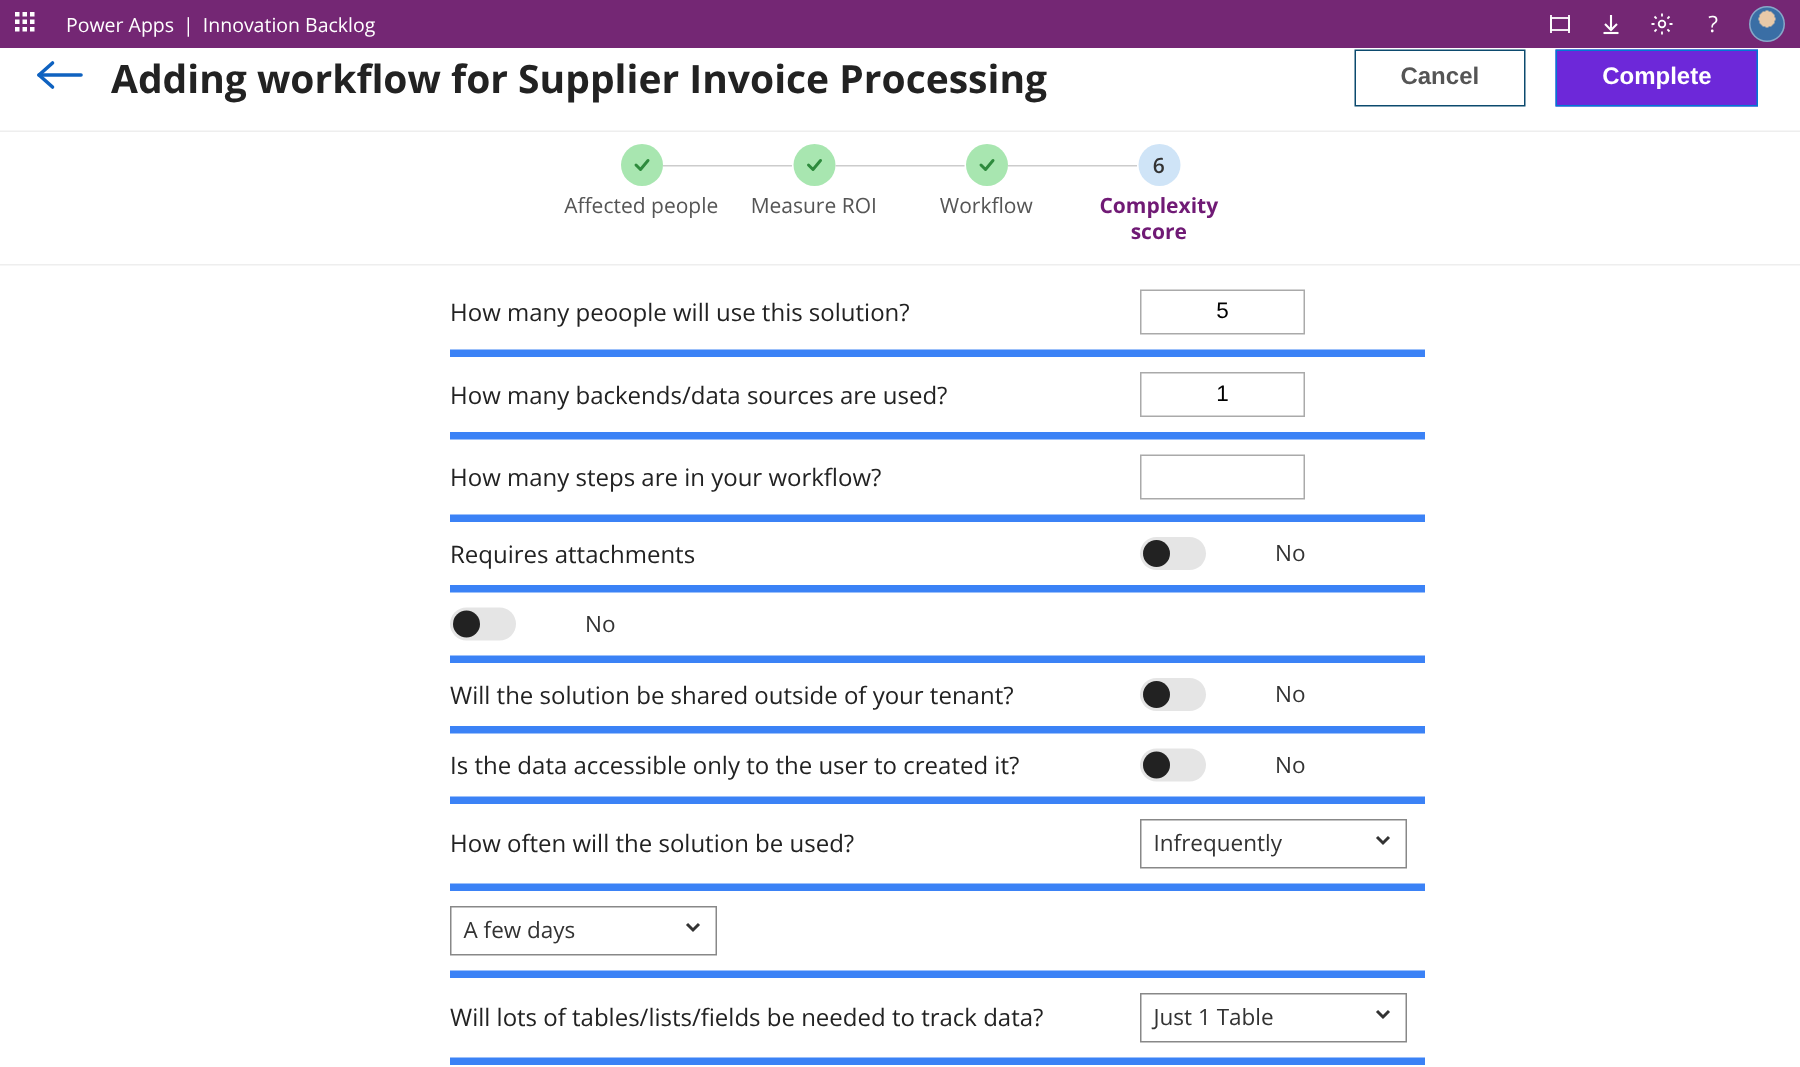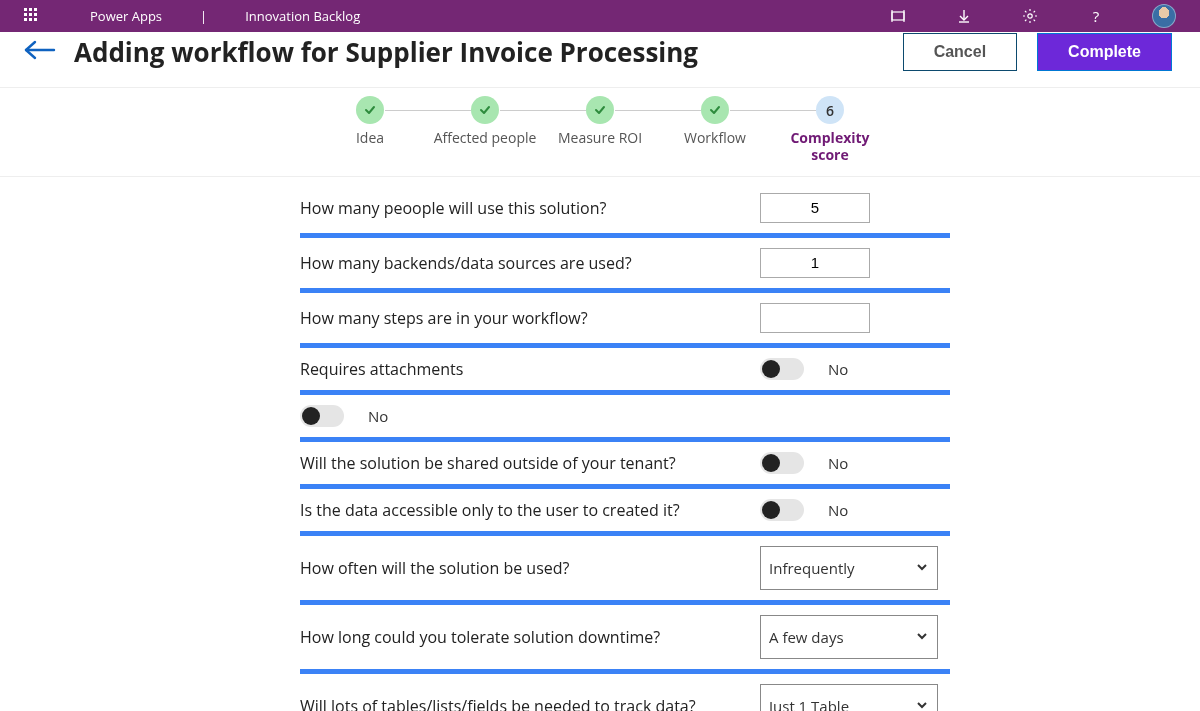--- a/index.html
+++ b/index.html
@@ -11,23 +11,22 @@
     overflow: hidden;
     color: #333;
   }
   
   .app-header {
     height: 32px;
     background: #742774;
     color: #fff;
     display: flex;
     align-items: center;
-    padding: 0 24px;
+    padding: 0 10px;
     font-size: 13px;
-    gap: 32px;
   }
   .app-header .waffle {
     width: 16px; height: 16px;
     display: inline-grid;
     grid-template-columns: repeat(3, 3px);
     grid-template-rows: repeat(3, 3px);
     gap: 2px;
     margin-right: 18px;
   }
   .app-header .waffle span { background: #fff; }
@@ -153,24 +152,24 @@
     margin-right: 24px;
     cursor: pointer;
   }
   .toggle .knob {
     position: absolute;
     width: 18px; height: 18px;
     border-radius: 50%;
     background: #222;
     top: 2px; left: 2px;
   }
-  .toggle-label { font-size: 15px; color: #333; }
+  .toggle-label { font-size: 15px; color: #333; margin-left: 22px; }
   
   .select {
-    width: 178px; height: 44px;
+    width: 178px; height: 33px;
     border: 1px solid #888;
     display: flex;
     align-items: center;
     padding: 0 8px;
     font-size: 15px;
     color: #333;
     justify-content: space-between;
     cursor: pointer;
     background:#fff;
   }
@@ -228,61 +227,50 @@
     </svg>
   </div>
   <div class="page-title">Adding workflow for Supplier Invoice Processing</div>
   <button class="btn">Cancel</button>
   <button class="btn primary">Complete</button>
 </div>
 
 <div class="stepper-wrap">
 <div class="stepper">
   <div class="step">
-
+    <div class="connector"></div>
     <div class="circle">
           <span class="checkmark">
       <svg width="14" height="14" viewBox="0 0 14 14" fill="none" stroke="#2e8b3d" stroke-width="2" stroke-linecap="round" stroke-linejoin="round">
               <polyline points="3,7 6,10 11,4"></polyline>
             </svg>
     </span>
         </div>
-    <div class="label">Idea</div>
+    <div class="label">Affected people</div>
   </div>
   <div class="step">
     <div class="connector"></div>
     <div class="circle">
           <span class="checkmark">
       <svg width="14" height="14" viewBox="0 0 14 14" fill="none" stroke="#2e8b3d" stroke-width="2" stroke-linecap="round" stroke-linejoin="round">
               <polyline points="3,7 6,10 11,4"></polyline>
             </svg>
     </span>
         </div>
-    <div class="label">Affected people</div>
+    <div class="label">Measure ROI</div>
   </div>
   <div class="step">
     <div class="connector"></div>
     <div class="circle">
           <span class="checkmark">
       <svg width="14" height="14" viewBox="0 0 14 14" fill="none" stroke="#2e8b3d" stroke-width="2" stroke-linecap="round" stroke-linejoin="round">
               <polyline points="3,7 6,10 11,4"></polyline>
             </svg>
     </span>
         </div>
-    <div class="label">Measure ROI</div>
-  </div>
-  <div class="step">
-    <div class="connector"></div>
-    <div class="circle">
-          <span class="checkmark">
-      <svg width="14" height="14" viewBox="0 0 14 14" fill="none" stroke="#2e8b3d" stroke-width="2" stroke-linecap="round" stroke-linejoin="round">
-              <polyline points="3,7 6,10 11,4"></polyline>
-            </svg>
-    </span>
-        </div>
     <div class="label">Workflow</div>
   </div>
   <div class="step current">
     <div class="connector"></div>
     <div class="circle current">6</div>
     <div class="label">Complexity score</div>
   </div>
 </div>
 </div>
 
@@ -356,21 +344,20 @@
         <span class="chev">
           <svg width="14" height="14" viewBox="0 0 14 14" fill="none" stroke="#333" stroke-width="2">
               <polyline points="3,5 7,9 11,5"></polyline>
             </svg>
         </span>
       </div>
     </div>
   </div>
 
   <div class="row">
-    <div class="q">How long could you tolerate solution downtime?</div>
     <div class="ctl">
       <div class="select">
         <span>A few days</span>
         <span class="chev">
           <svg width="14" height="14" viewBox="0 0 14 14" fill="none" stroke="#333" stroke-width="2">
               <polyline points="3,5 7,9 11,5"></polyline>
             </svg>
         </span>
       </div>
     </div>

